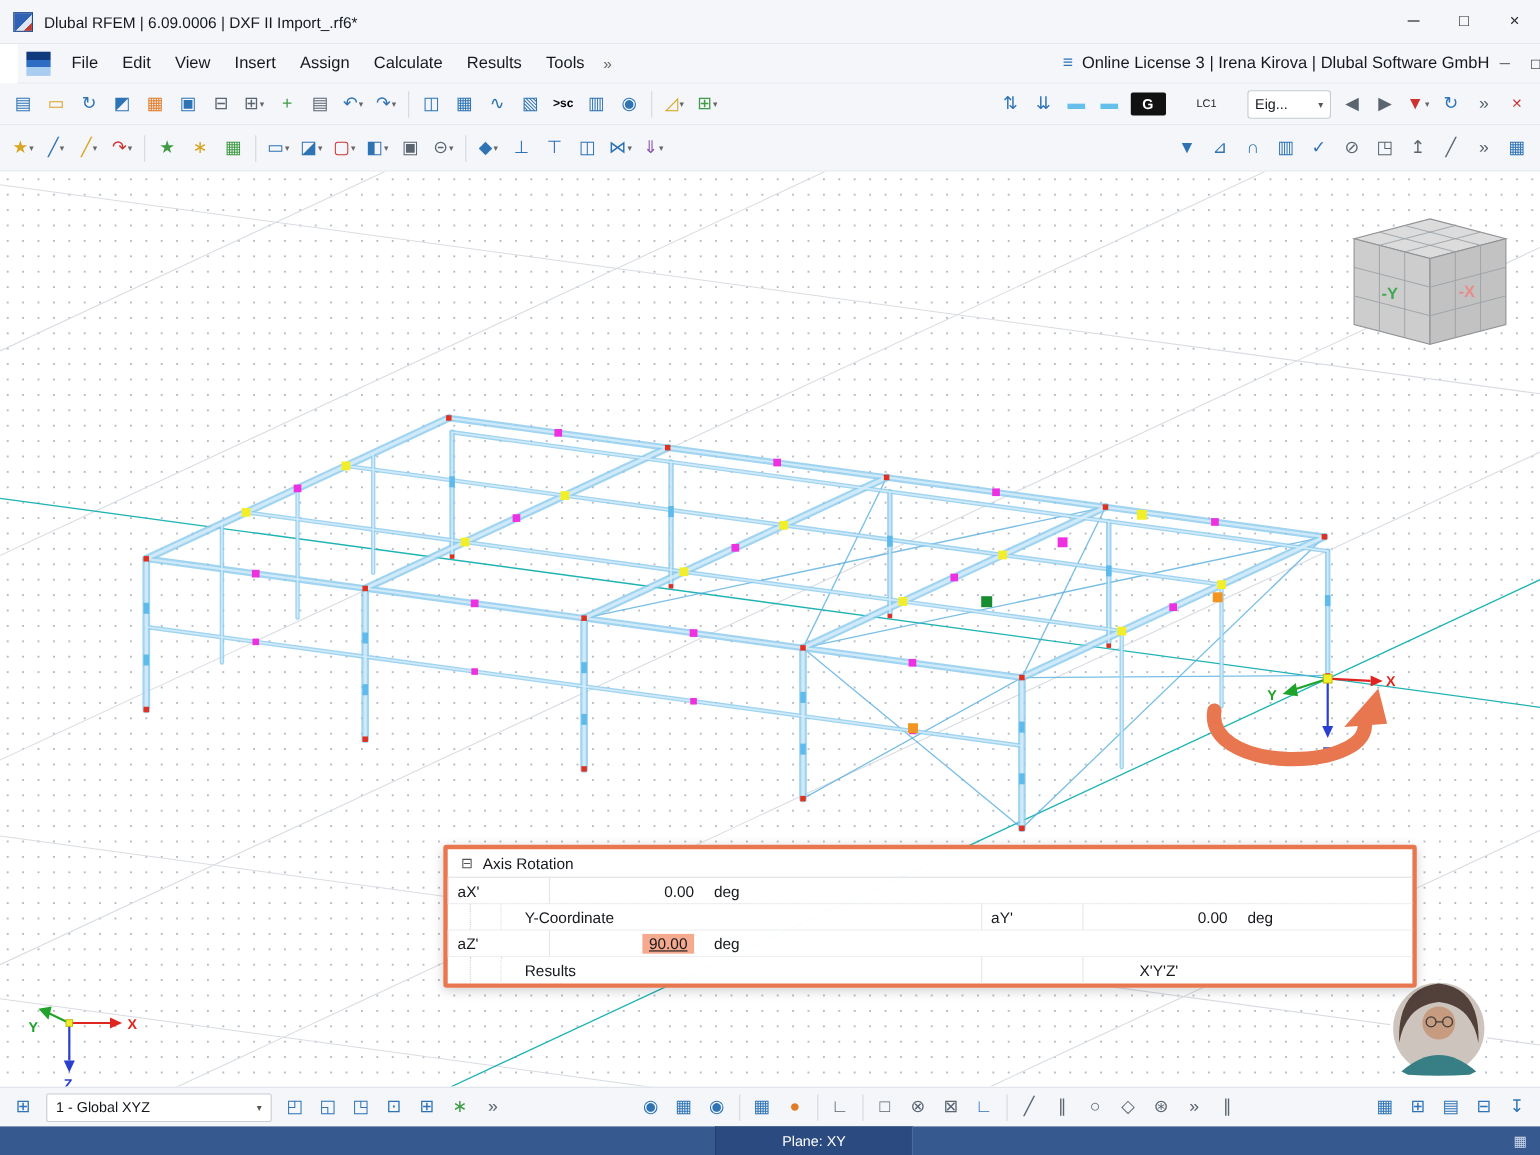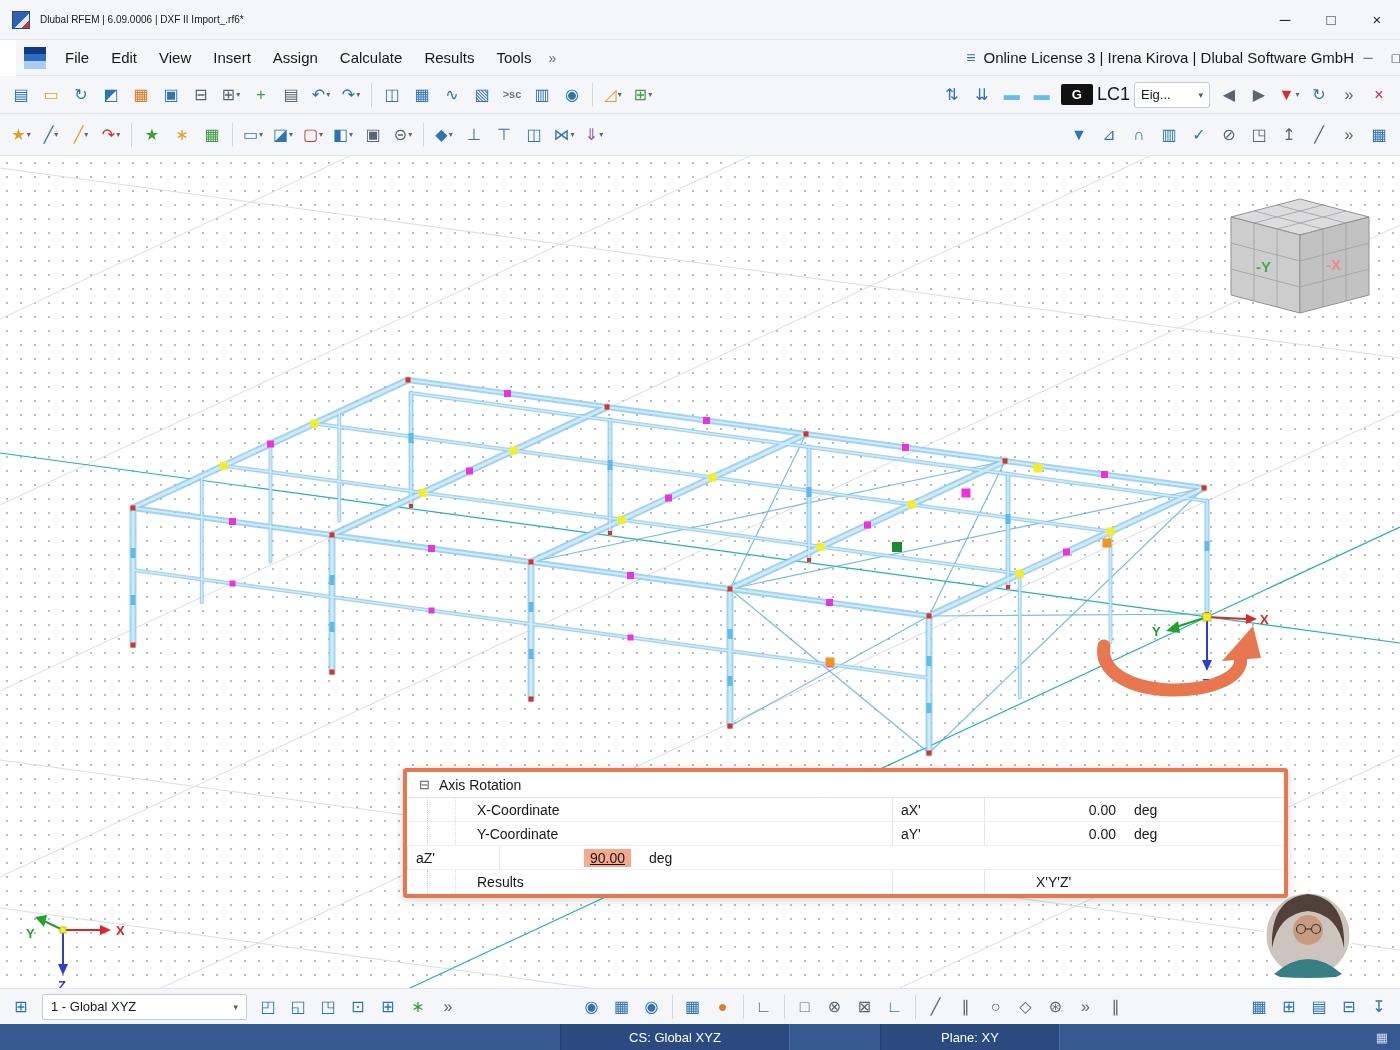--- a/index.html
+++ b/index.html
@@ -8,21 +8,21 @@
   *{box-sizing:border-box;}
   html,body{margin:0;padding:0;}
   body{width:1400px;height:1050px;position:relative;overflow:hidden;
        font-family:"Liberation Sans",sans-serif;background:#fff;color:#15181d;}
 
   
   .titlebar{position:absolute;left:0;top:0;width:1400px;height:40px;background:#f4f6fa;
             border-bottom:1px solid #e4e8ee;display:flex;align-items:center;}
   .app-ico{width:18px;height:18px;margin:0 10px 0 12px;border:1px solid #23498c;
            background:linear-gradient(135deg,#2f62b4 0 55%,#dce7f5 55% 78%,#c23b2e 78% 100%);}
-  .title-text{font-size:10px;}
+  .title-text{font-size:14px;}
   .win-controls{margin-left:auto;display:flex;height:100%;}
   .win-btn{width:46px;display:flex;align-items:center;justify-content:center;font-size:15px;color:#222;}
 
   
   .menubar{position:absolute;left:16px;top:40px;width:1400px;height:36px;background:#f4f6fa;
            border-bottom:1px solid #e4e8ee;display:flex;align-items:center;}
   .rfem-tile{width:22px;height:22px;margin:0 8px 0 8px;
              background:linear-gradient(180deg,#0f3a7e 0 34%,#2f6cc4 34% 64%,#a9cdf0 64% 100%);}
   .menu-item{padding:0 11px;font-size:15px;height:100%;display:flex;align-items:center;}
   .menu-overflow{color:#666;padding:0 6px;font-size:14px;}
@@ -39,25 +39,25 @@
   .toolbar{position:absolute;left:0;width:1400px;display:flex;align-items:center;background:#f4f6fa;
            border-bottom:1px solid #e0e4ea;padding:0 6px;}
   #toolbar1{top:76px;height:38px;}
   #toolbar2{top:114px;height:42px;}
   .tbtn{min-width:26px;height:28px;margin:0 2px;display:flex;align-items:center;justify-content:center;
         border-radius:3px;font-size:16px;}
   .tbtn .glyph{line-height:1;}
   .tbtn .dd{font-size:8px;color:#666;margin-left:1px;}
   .ttxt .glyph{font-size:11px;font-weight:bold;}
   .c-blue{color:#2e74b5}.c-yellow{color:#d9a520}.c-red{color:#cc3330}.c-green{color:#3f9b44}
-  .c-gray{color:#5a6570}.c-cyan{color:#64c0ea}.c-orange{color:#e07b28}.c-purple{color:#8a4fb0}.c-dark{color:#737373}
+  .c-gray{color:#5a6570}.c-cyan{color:#64c0ea}.c-orange{color:#e07b28}.c-purple{color:#8a4fb0}.c-dark{color:#000000}
   .tsep{width:1px;height:24px;background:#d3d8df;margin:0 5px;}
   .tgap{flex:1;}
   .chip{background:#111;color:#fff;font-size:13px;font-weight:bold;padding:3px 11px;border-radius:2px;margin:0 4px;}
-  .tlabel{font-size:18px;margin:0 0;}
+  .tlabel{font-size:10px;margin:0 24px;}
   .tcombo{min-width:76px;height:26px;border:1px solid #c6ccd4;background:#fff;border-radius:3px;
           display:flex;align-items:center;justify-content:space-between;padding:12px 6px;font-size:13px;margin:0 4px;}
   .tcombo .caret,.tdrop .caret{font-size:9px;color:#555;}
   .tdrop{width:205px;height:26px;border:1px solid #c6ccd4;background:#fff;border-radius:2px;
          display:flex;align-items:center;justify-content:space-between;padding:0 8px;font-size:13px;margin:0 6px;}
 
   
   .viewport{position:absolute;left:0;top:156px;width:1400px;height:832px;background:#fff;
             background-image:radial-gradient(circle,#b6bcc6 1px,transparent 1.2px);background-size:14px 14px;
             overflow:hidden;}
@@ -612,21 +612,20 @@
     </g>
   </svg>
 
   <div class="panel">
     <div class="panel-header">
       <span class="collapse">⊟</span>
       <span>Axis Rotation</span>
     </div>
     <div>
         <div class="prow">
-          <div class="p-label">X-Coordinate</div>
           <div class="p-sym">aX'</div>
           <div class="p-val">
             <span>0.00</span>
           </div>
           <div class="p-unit">deg</div>
         </div>
         <div class="prow">
           <div class="p-label">Y-Coordinate</div>
           <div class="p-sym">aY'</div>
           <div class="p-val">
@@ -751,18 +750,17 @@
     <div class="tbtn c-blue">
       <span class="glyph">⊟</span>
     </div>
     <div class="tbtn c-blue">
       <span class="glyph">↧</span>
     </div>
   </div>
 
 <div class="statusbar">
   <div class="s-sp1"></div>
-  <div class="sseg cs">CS: Global XYZ</div>
   <div class="s-sp2"></div>
   <div class="sseg pl">Plane: XY</div>
   <div class="s-fl"></div>
   <div class="sico">▦</div>
 </div>
 
 </body></html>

